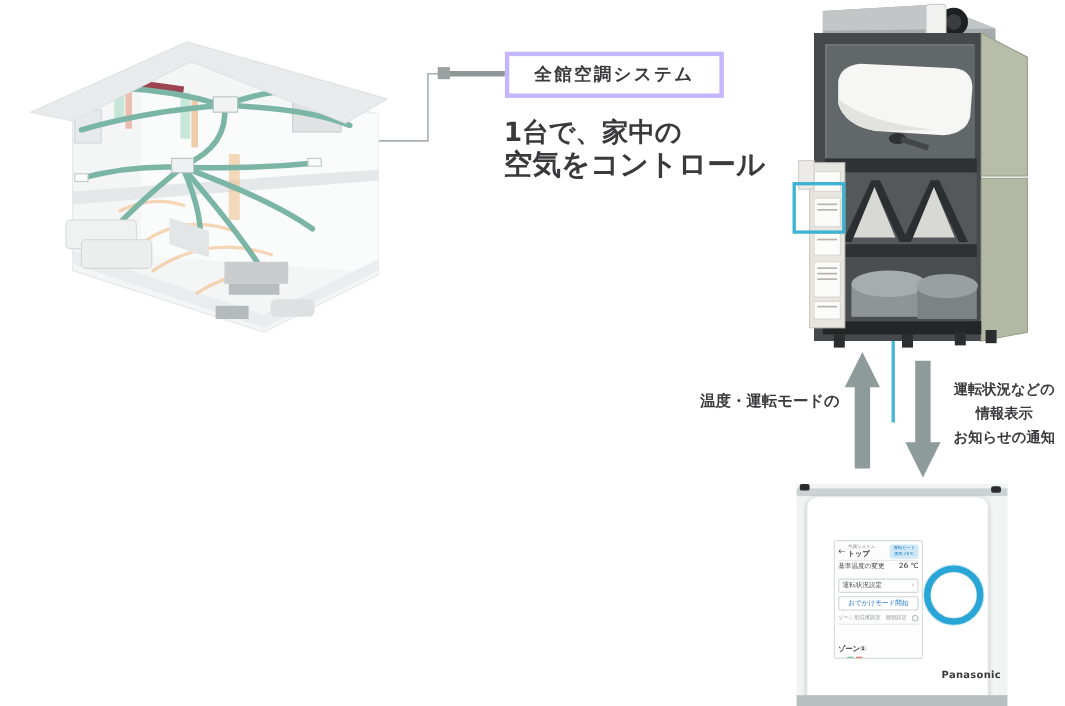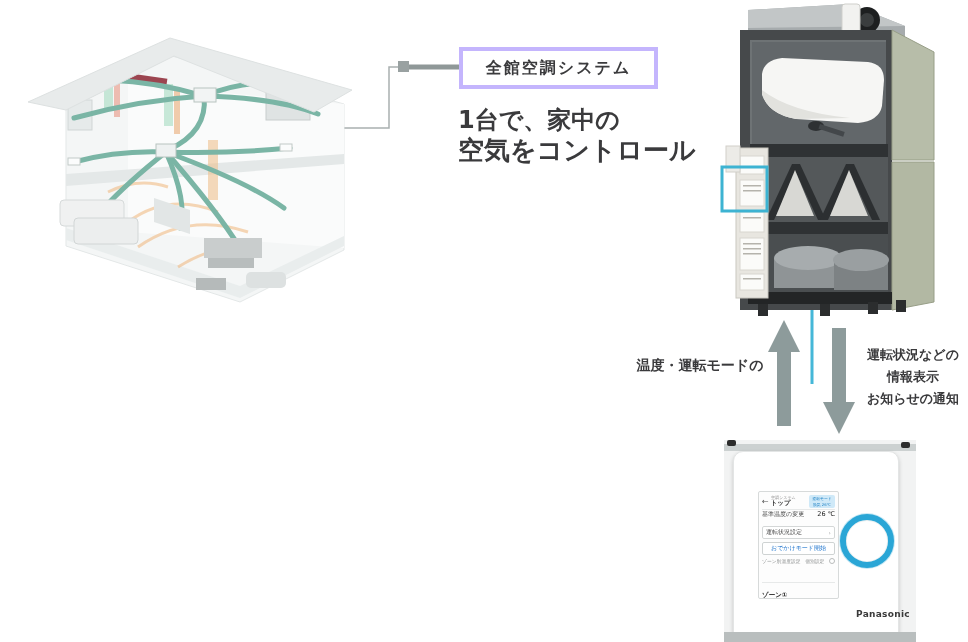--- a/index.html
+++ b/index.html
@@ -50,21 +50,21 @@
     border-top:1px solid #e7e9e9; height:15px; font-size:6px; }
   .scr-val { font-size:6.5px; color:#222; }
   .scr-btn { border:1px solid #d4d7d7; border-radius:2px; height:13px; margin-top:2px;
     display:flex; justify-content:space-between; align-items:center; padding:0 3px; font-size:6px; color:#444; background:#fff; }
   .scr-chev { color:#9a9d9d; font-size:6px; }
   .scr-outing { border:1px solid #cfd3d3; border-radius:2px; height:13px; margin-top:3px;
     display:flex; align-items:center; justify-content:center; font-size:6px; color:#1b72cc; background:#fff; }
   .scr-zoneset { display:flex; justify-content:space-between; align-items:center; margin-top:3px;
     font-size:4.8px; color:#8b8e8e; }
   .scr-check { width:6px; height:6px; border:1px solid #b9bcbc; border-radius:50%; background:#fff; }
-  .scr-zone { border-top:1px solid #e7e9e9; margin-top:18px; padding-top:8px; font-size:6.5px; font-weight:bold; color:#333; }
+  .scr-zone { border-top:1px solid #e7e9e9; margin-top:2px; padding-top:18px; font-size:6.5px; font-weight:bold; color:#333; }
   .scr-chips { display:flex; gap:2px; margin-top:2px; margin-left:8px; }
   .chip { width:6px; height:5px; border-radius:1px; }
   .chip.g { background:#57b87f; } .chip.r { background:#df5745; }
 </style>
 </head>
 <body>
 
 <svg class="abs" width="968" height="642" viewBox="0 0 968 642" style="left:0;top:0;">
   <polyline points="175,128 389,128 389,67 400,67" fill="none" stroke="#a9b0b0" stroke-width="1.5"></polyline>
   <line x1="398" y1="67" x2="459" y2="67" stroke="#8f9898" stroke-width="5"></line>

